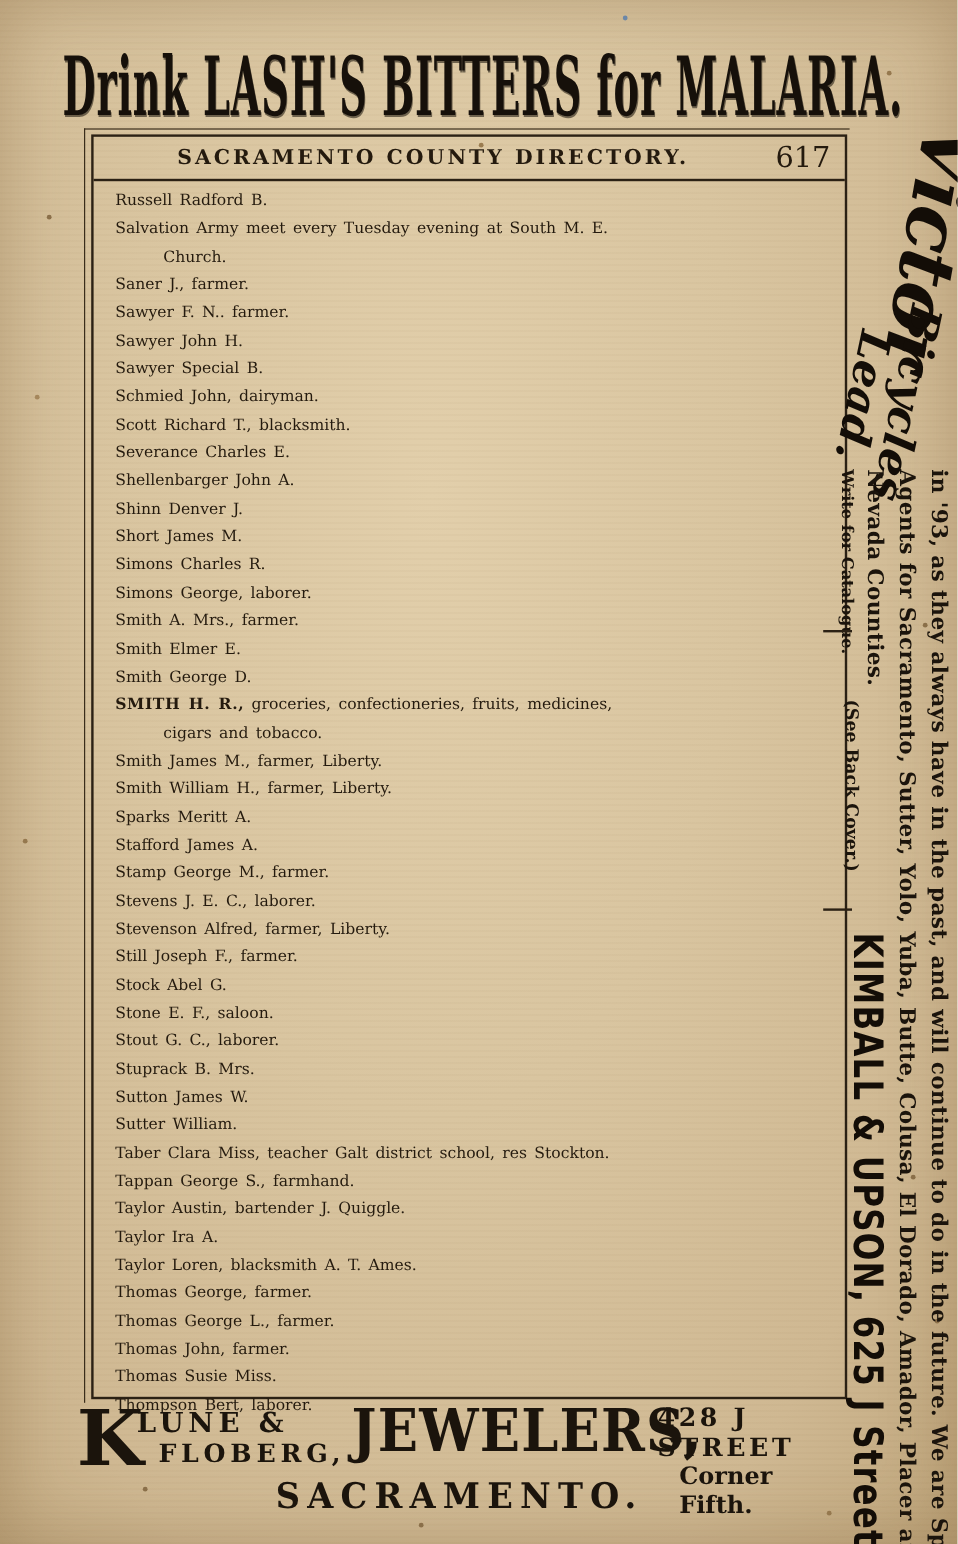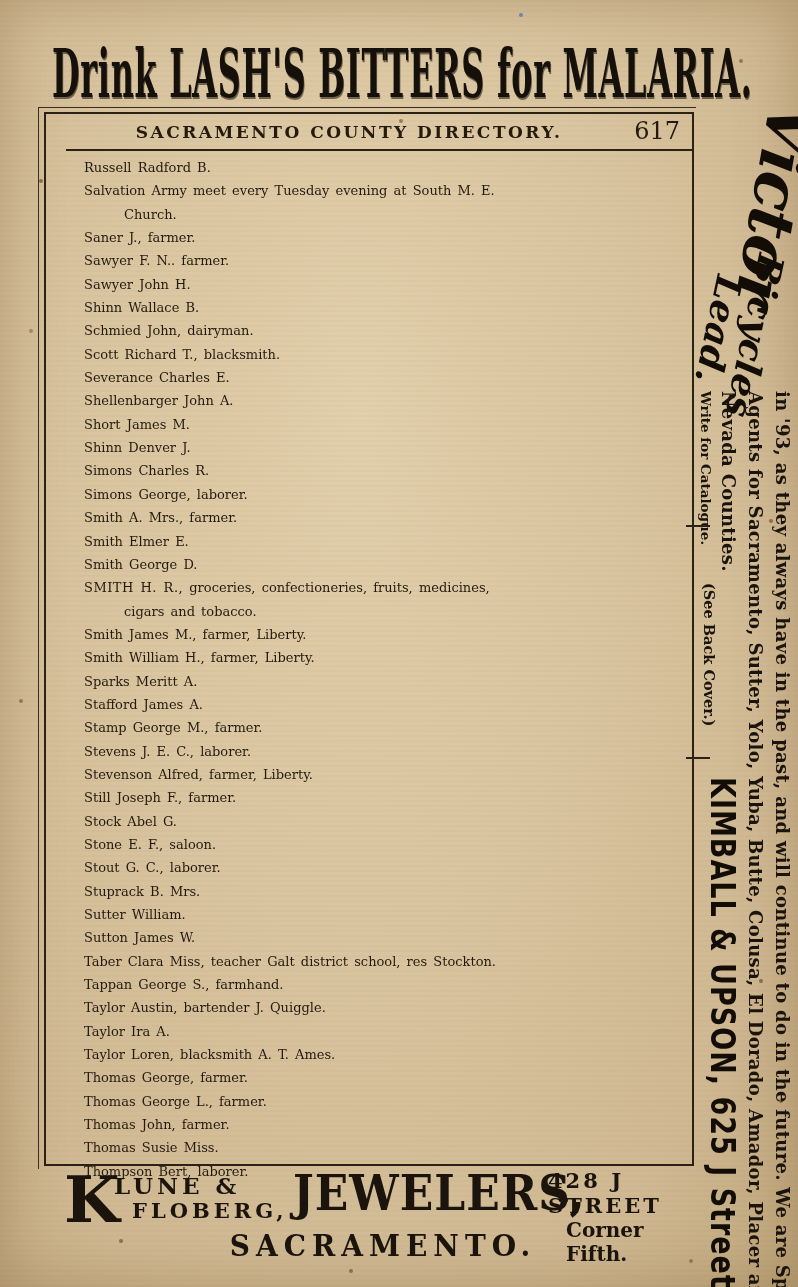--- a/index.html
+++ b/index.html
@@ -18,34 +18,34 @@
       30px 330px 0 1px #a5875c, 400px 120px 0 1px #9a7c50, 780px 1100px 0 1px #8a6f49;}
 
   
   .banner{position:absolute;left:52px;top:34px;width:660px;height:78px;overflow:visible;}
   .banner-text{display:inline-block;white-space:nowrap;font-weight:bold;font-size:43px;
     font-family:"DejaVu Serif", serif;color:#16100a;letter-spacing:1px;
     transform:scale(0.74,1.58);transform-origin:0 0;
     text-shadow:1px 1px 0 rgba(22,16,10,0.55);}
 
   
-  .main-box{position:absolute;left:44px;top:112px;width:626px;height:1050px;
-    border:2px solid #2b2114;background:transparent;padding-left:20px;}
+  .main-box{position:absolute;left:76px;top:112px;width:626px;height:1050px;
+    border:2px solid #2b2114;background:transparent;}
   .main-box::before{content:"";position:absolute;top:-7px;left:-8px;right:-4px;bottom:-5px;
     border-left:1px solid #3a2d1b;border-top:1px solid #3a2d1b;pointer-events:none;}
   .dir-header{position:relative;height:35px;border-bottom:2px solid #2b2114;}
   .dir-title{position:absolute;left:0;right:60px;top:8px;text-align:center;
     font-size:17px;font-weight:bold;letter-spacing:2.5px;color:#241a0e;}
   .page-number{position:absolute;right:12px;top:3px;font-size:24px;color:#241a0e;}
 
   .listing{padding:5px 4px 0 18px;font-size:13px;line-height:23.35px;color:#241a0e;
     word-spacing:2px;}
   .row{white-space:nowrap;overflow:visible;}
   .cont{padding-left:40px;}
-  .bold-name{font-weight:normal;letter-spacing:0.5px;}
+  .bold-name{font-weight:bold;letter-spacing:0.5px;}
 
   
   .bottom-ad{position:absolute;left:0;top:1162px;width:700px;height:125px;color:#1b140c;}
   .k-initial{position:absolute;left:64px;top:6px;font-size:64px;line-height:1;font-weight:bold;
     font-family:"DejaVu Serif", serif;}
   .name-line1{position:absolute;left:114px;top:10px;font-size:23px;font-weight:bold;letter-spacing:4px;}
   .name-line2{position:absolute;left:132px;top:36px;font-size:21px;font-weight:bold;letter-spacing:4px;}
   .trade{position:absolute;left:293px;top:2px;font-size:44px;font-weight:bold;
     transform:scaleY(1.12);transform-origin:0 0;letter-spacing:1px;}
   .addr1{position:absolute;left:548px;top:6px;font-size:21px;font-weight:bold;letter-spacing:3px;}
@@ -88,48 +88,48 @@
       <div class="dir-title">SACRAMENTO COUNTY DIRECTORY.</div>
       <div class="page-number">617</div>
     </div>
     <div class="listing">
         <div class="row">Russell Radford B.</div>
         <div class="row">Salvation Army meet every Tuesday evening at South M. E.</div>
         <div class="row cont">Church.</div>
         <div class="row">Saner J., farmer.</div>
         <div class="row">Sawyer F. N.. farmer.</div>
         <div class="row">Sawyer John H.</div>
-        <div class="row">Shinn Wallace B.</div>
+        <div class="row">Sawyer Special B.</div>
         <div class="row">Schmied John, dairyman.</div>
         <div class="row">Scott Richard T., blacksmith.</div>
         <div class="row">Severance Charles E.</div>
         <div class="row">Shellenbarger John A.</div>
+        <div class="row">Shinn Denver J.</div>
         <div class="row">Short James M.</div>
-        <div class="row">Shinn Denver J.</div>
         <div class="row">Simons Charles R.</div>
         <div class="row">Simons George, laborer.</div>
         <div class="row">Smith A. Mrs., farmer.</div>
         <div class="row">Smith Elmer E.</div>
         <div class="row">Smith George D.</div>
         <div class="row"><span class="bold-name">SMITH H. R.,</span> groceries, confectioneries, fruits, medicines,</div>
         <div class="row cont">cigars and tobacco.</div>
         <div class="row">Smith James M., farmer, Liberty.</div>
         <div class="row">Smith William H., farmer, Liberty.</div>
         <div class="row">Sparks Meritt A.</div>
         <div class="row">Stafford James A.</div>
         <div class="row">Stamp George M., farmer.</div>
         <div class="row">Stevens J. E. C., laborer.</div>
         <div class="row">Stevenson Alfred, farmer, Liberty.</div>
         <div class="row">Still Joseph F., farmer.</div>
         <div class="row">Stock Abel G.</div>
         <div class="row">Stone E. F., saloon.</div>
         <div class="row">Stout G. C., laborer.</div>
         <div class="row">Stuprack B. Mrs.</div>
+        <div class="row">Sutton James W.</div>
         <div class="row">Sutter William.</div>
-        <div class="row">Sutton James W.</div>
         <div class="row">Taber Clara Miss, teacher Galt district school, res Stockton.</div>
         <div class="row">Tappan George S., farmhand.</div>
         <div class="row">Taylor Austin, bartender J. Quiggle.</div>
         <div class="row">Taylor Ira A.</div>
         <div class="row">Taylor Loren, blacksmith A. T. Ames.</div>
         <div class="row">Thomas George, farmer.</div>
         <div class="row">Thomas George L., farmer.</div>
         <div class="row">Thomas John, farmer.</div>
         <div class="row">Thomas Susie Miss.</div>
         <div class="row">Thompson Bert, laborer.</div>

